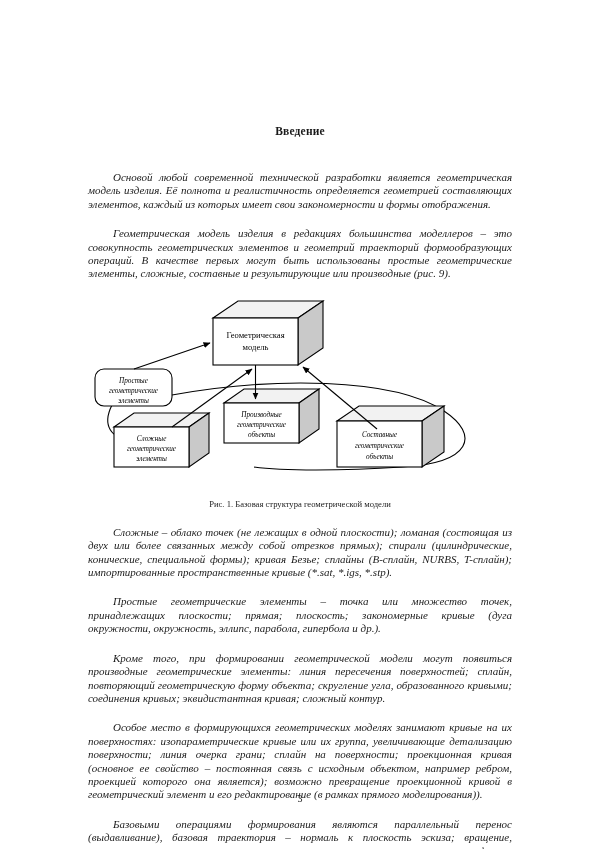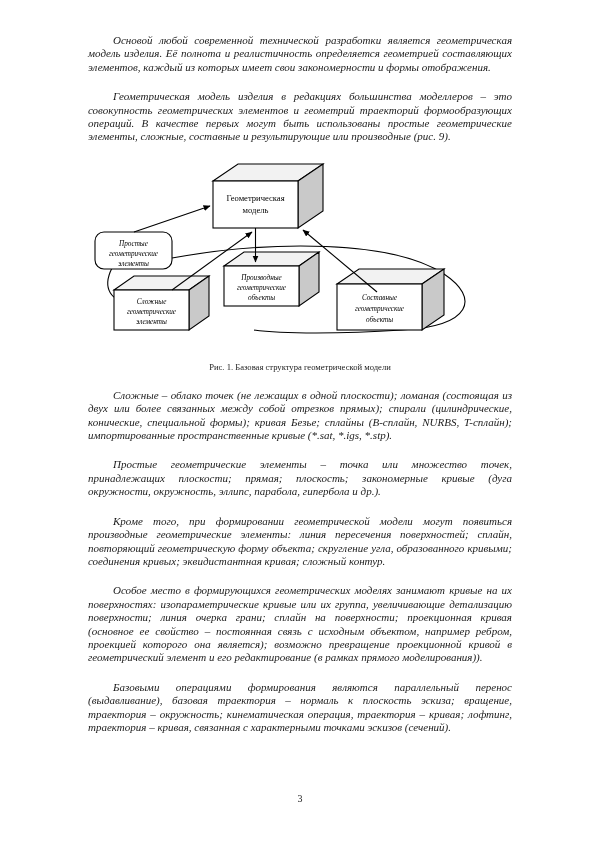--- a/index.html
+++ b/index.html
@@ -86,20 +86,21 @@
     text-anchor: middle;
     fill: #000000;
   }
 </style>
 </head>
 <body>
 
 <div id="page">
   <div id="content">
 
+    <h1 class="doc-heading">Введение</h1>
 
     <p class="para first">Основой любой современной технической разработки является геометрическая модель изделия. Её полнота и реалистичность определяется геометрией составляющих элементов, каждый из которых имеет свои закономерности и формы отображения.</p>
     <p class="para">Геометрическая модель изделия в редакциях большинства моделлеров – это совокупность геометрических элементов и геометрий траекторий формообразующих операций. В качестве первых могут быть использованы простые геометрические элементы, сложные, составные и результирующие или производные (рис. 9).</p>
 
     <div class="fig-wrap">
       <svg width="456" height="196" viewBox="0 0 456 196">
 
         <g>
           <path class="conn" d="M 100 96 C 200 78, 320 78, 372 112 C 408 136, 400 164, 330 168"></path>
           <path class="conn" d="M 330 168 C 270 172, 210 172, 182 168"></path>

